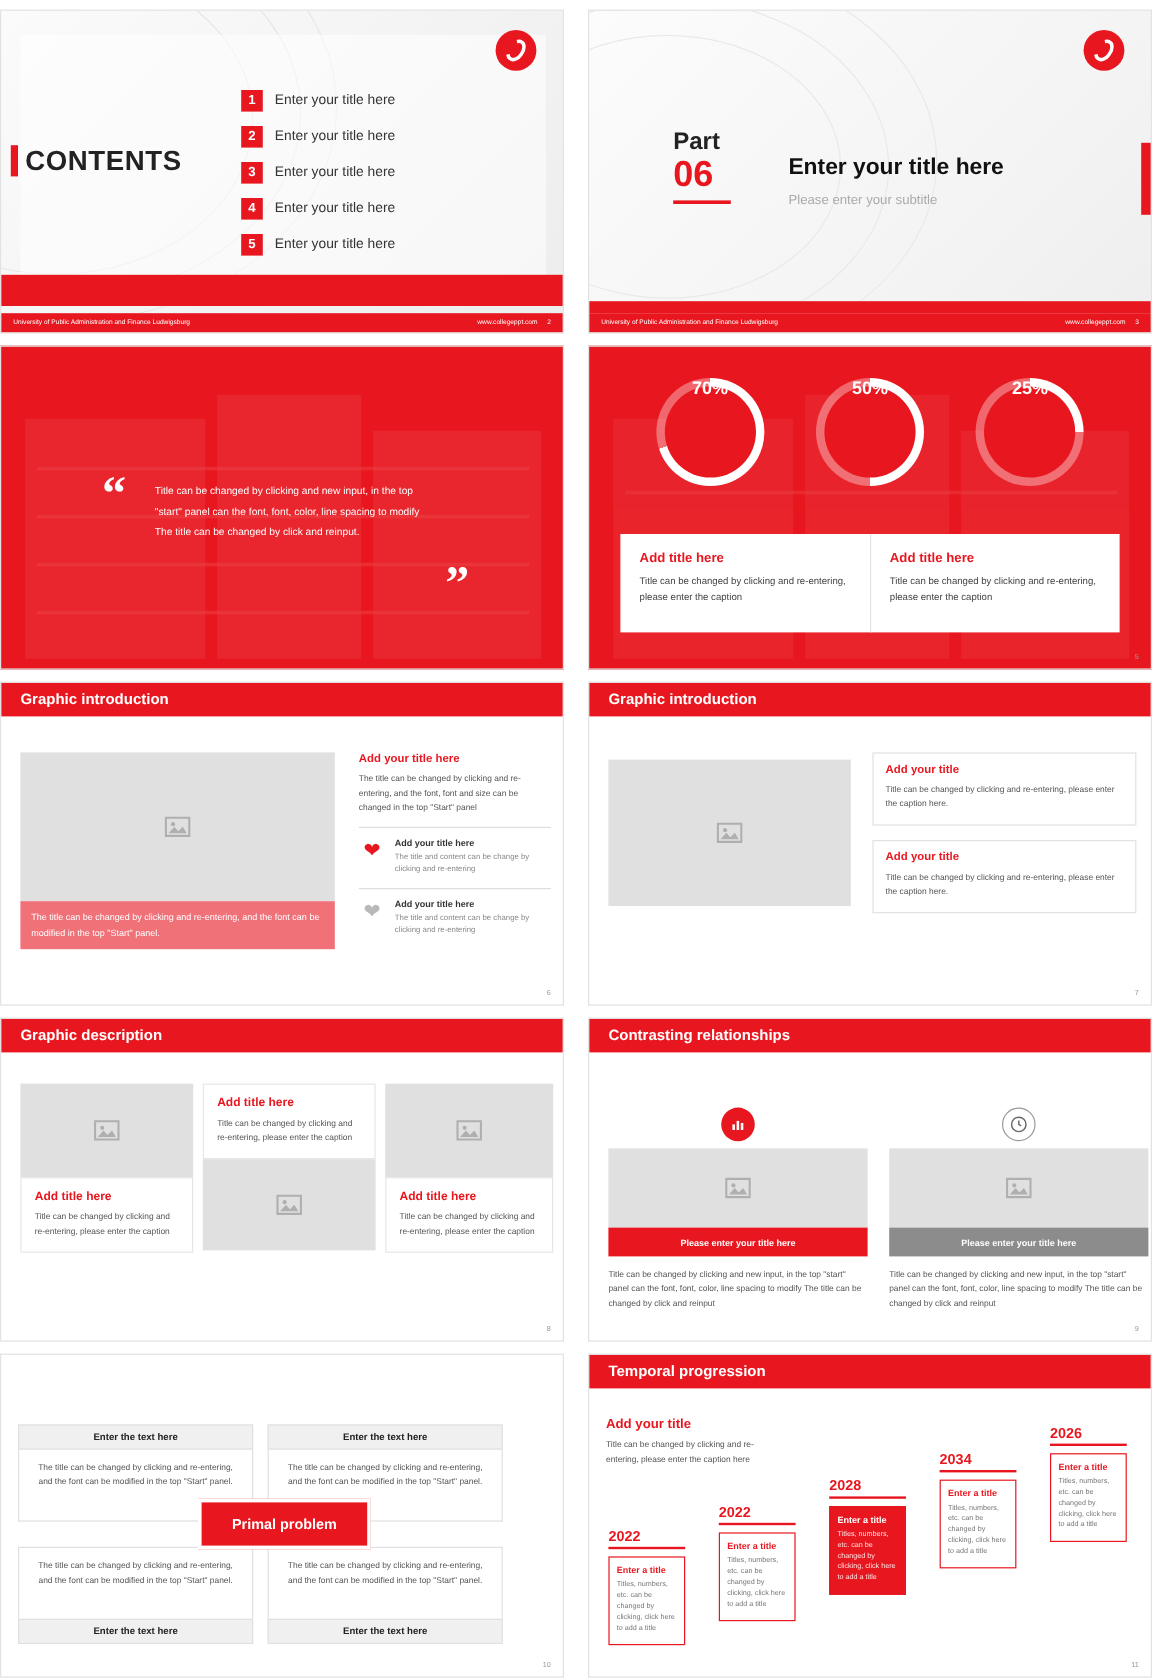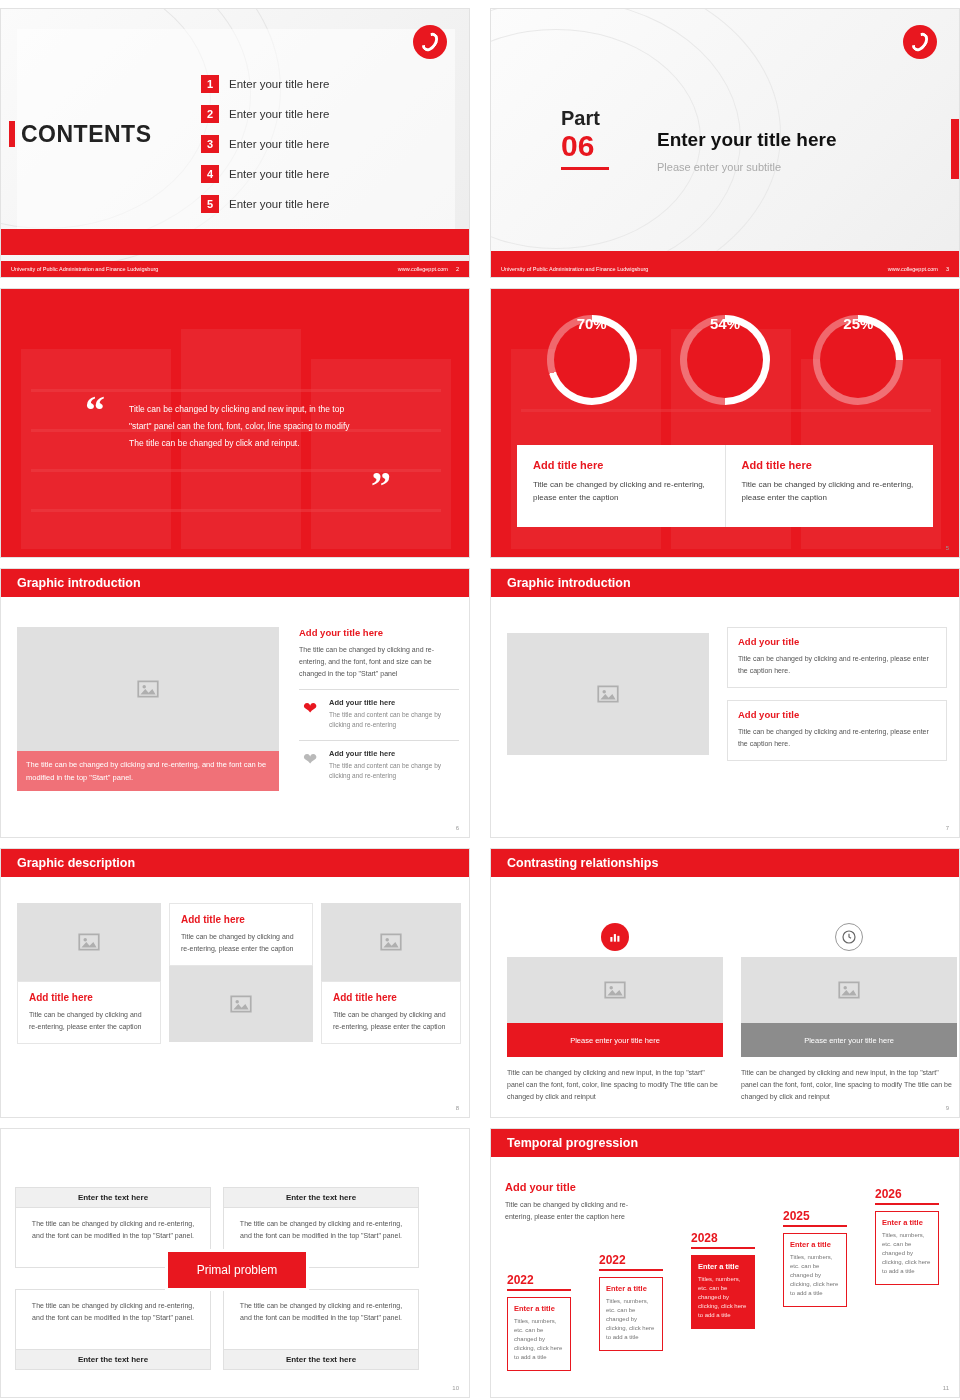--- a/index.html
+++ b/index.html
@@ -135,34 +135,34 @@
   .s8 .tbox h4 { color:#e8171f; font-size:10px; margin-bottom:6px;}
   .s8 .tbox p { font-size:7px; color:#555; line-height:12px;}
   
   .s9 .pair { position:absolute; top:74px; }
   .s9 .p1 { left:16px; width:216px;}
   .s9 .p2 { left:250px; width:216px;}
   .s9 .badge {
     width:28px; height:28px; border-radius:50%; display:flex; align-items:center; justify-content:center;
     margin:0 auto 6px; color:#fff; font-size:13px;
   }
-  .s9 .bar { height:34px; display:flex; align-items:center; justify-content:center; color:#fff; font-size:7.5px;}
+  .s9 .bar { height:24px; display:flex; align-items:center; justify-content:center; color:#fff; font-size:7.5px;font-weight:bold;}
   .s9 .desc { font-size:7px; color:#555; line-height:12px; margin-top:10px;}
   
   .s10 .q { position:absolute; width:196px;}
   .s10 .q1 { left:14px; top:58px;}
   .s10 .q2 { left:222px; top:58px;}
   .s10 .q3 { left:14px; top:160px;}
   .s10 .q4 { left:222px; top:160px;}
   .s10 .head, .s10 .foot { background:#f0f0f0; border:1px solid #e0e0e0; text-align:center; font-size:8px; padding:5px 0; font-weight:bold;}
   .s10 .body { border:1px solid #e0e0e0; border-top:none; padding:10px 12px; font-size:7px; color:#555; line-height:12px; text-align:center; height:60px;}
   .s10 .body.up { border-top:1px solid #e0e0e0; border-bottom:none;}
   .s10 .center {
     position:absolute; left:164px; top:120px; width:144px; height:42px; background:#e8171f;
-    color:#fff; font-size:12px; font-weight:normal; display:flex; align-items:center; justify-content:center;
+    color:#fff; font-size:12px; font-weight:bold; display:flex; align-items:center; justify-content:center;
     border:3px solid #fff;
   }
   
   .s11 .intro { position:absolute; left:14px; top:52px; width:128px;}
   .s11 .intro h4 { color:#e8171f; font-size:11px; margin-bottom:6px;}
   .s11 .intro p { font-size:7px; color:#555; line-height:12px;}
   .s11 .step { position:absolute; width:64px;}
   .s11 .yr { font-size:12px; font-weight:bold; color:#e8171f; margin-bottom:2px;}
   .s11 .ul { height:2px; background:#e8171f; margin-bottom:6px;}
   .s11 .card2 { border:1px solid #e8171f; padding:6px 6px 8px; }
@@ -271,21 +271,21 @@
       <div style="left:30px;top:120px;width:410px;height:3px;background:rgba(255,255,255,.5);"></div>
       <div style="left:30px;top:170px;width:410px;height:3px;background:rgba(255,255,255,.5);"></div>
     </div>
     <div class="donuts">
       <div class="donut" style="background:conic-gradient(#fff 0 70%, rgba(255,255,255,.35) 70% 100%);">
         <div style="position:absolute;inset:7px;border-radius:50%;background:#e8171f;"></div>
         <div class="val">70%</div>
       </div>
       <div class="donut" style="background:conic-gradient(#fff 0 50%, rgba(255,255,255,.35) 50% 100%);">
         <div style="position:absolute;inset:7px;border-radius:50%;background:#e8171f;"></div>
-        <div class="val">54%</div>
+        <div class="val">50%</div>
       </div>
       <div class="donut" style="background:conic-gradient(#fff 0 25%, rgba(255,255,255,.35) 25% 100%);">
         <div style="position:absolute;inset:7px;border-radius:50%;background:#e8171f;"></div>
         <div class="val">25%</div>
       </div>
     </div>
     <div class="cards">
       <div class="card">
         <h4>Add title here</h4>
         <p>Title can be changed by clicking and re-entering, please enter the caption</p>
@@ -492,21 +492,21 @@
     </div>
     <div class="step" style="left:200px;top:102px;">
       <div class="yr">2028</div>
       <div class="ul"></div>
       <div class="card2 filled">
         <h5>Enter a title</h5>
         <p>Titles, numbers, etc. can be changed by clicking, click here to add a title</p>
       </div>
     </div>
     <div class="step" style="left:292px;top:80px;">
-      <div class="yr">2025</div>
+      <div class="yr">2034</div>
       <div class="ul"></div>
       <div class="card2">
         <h5>Enter a title</h5>
         <p>Titles, numbers, etc. can be changed by clicking, click here to add a title</p>
       </div>
     </div>
     <div class="step" style="left:384px;top:58px;">
       <div class="yr">2026</div>
       <div class="ul"></div>
       <div class="card2">

